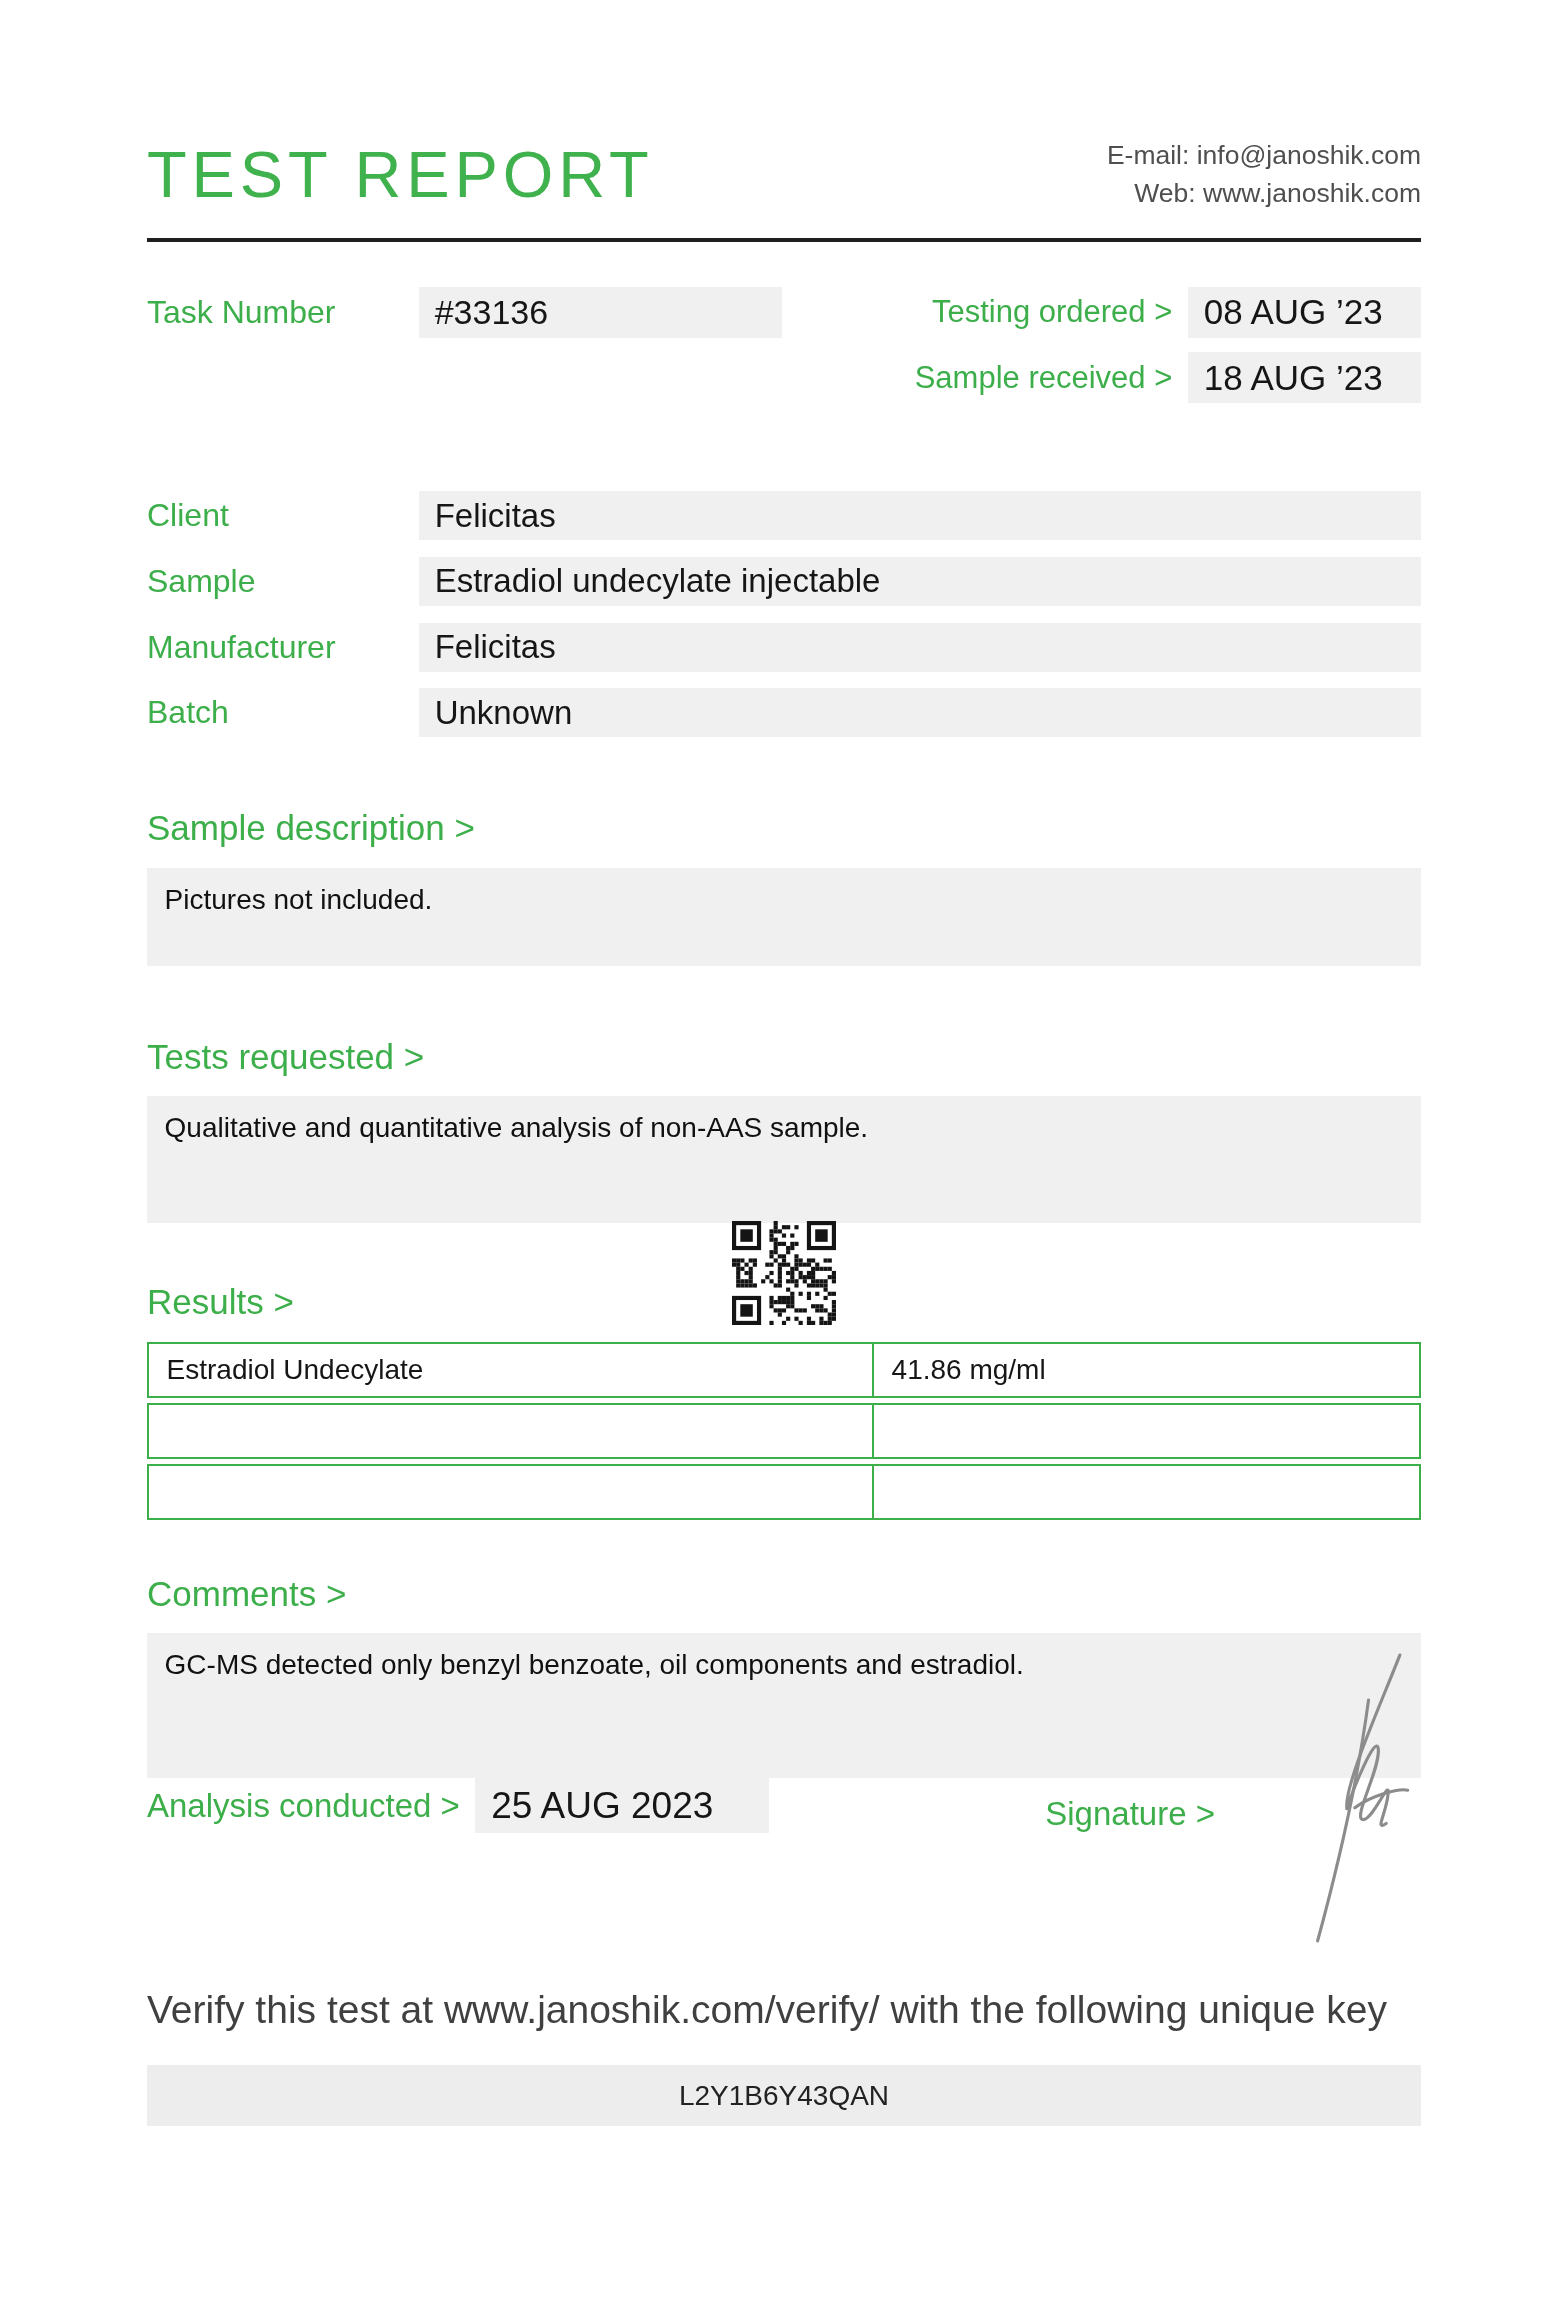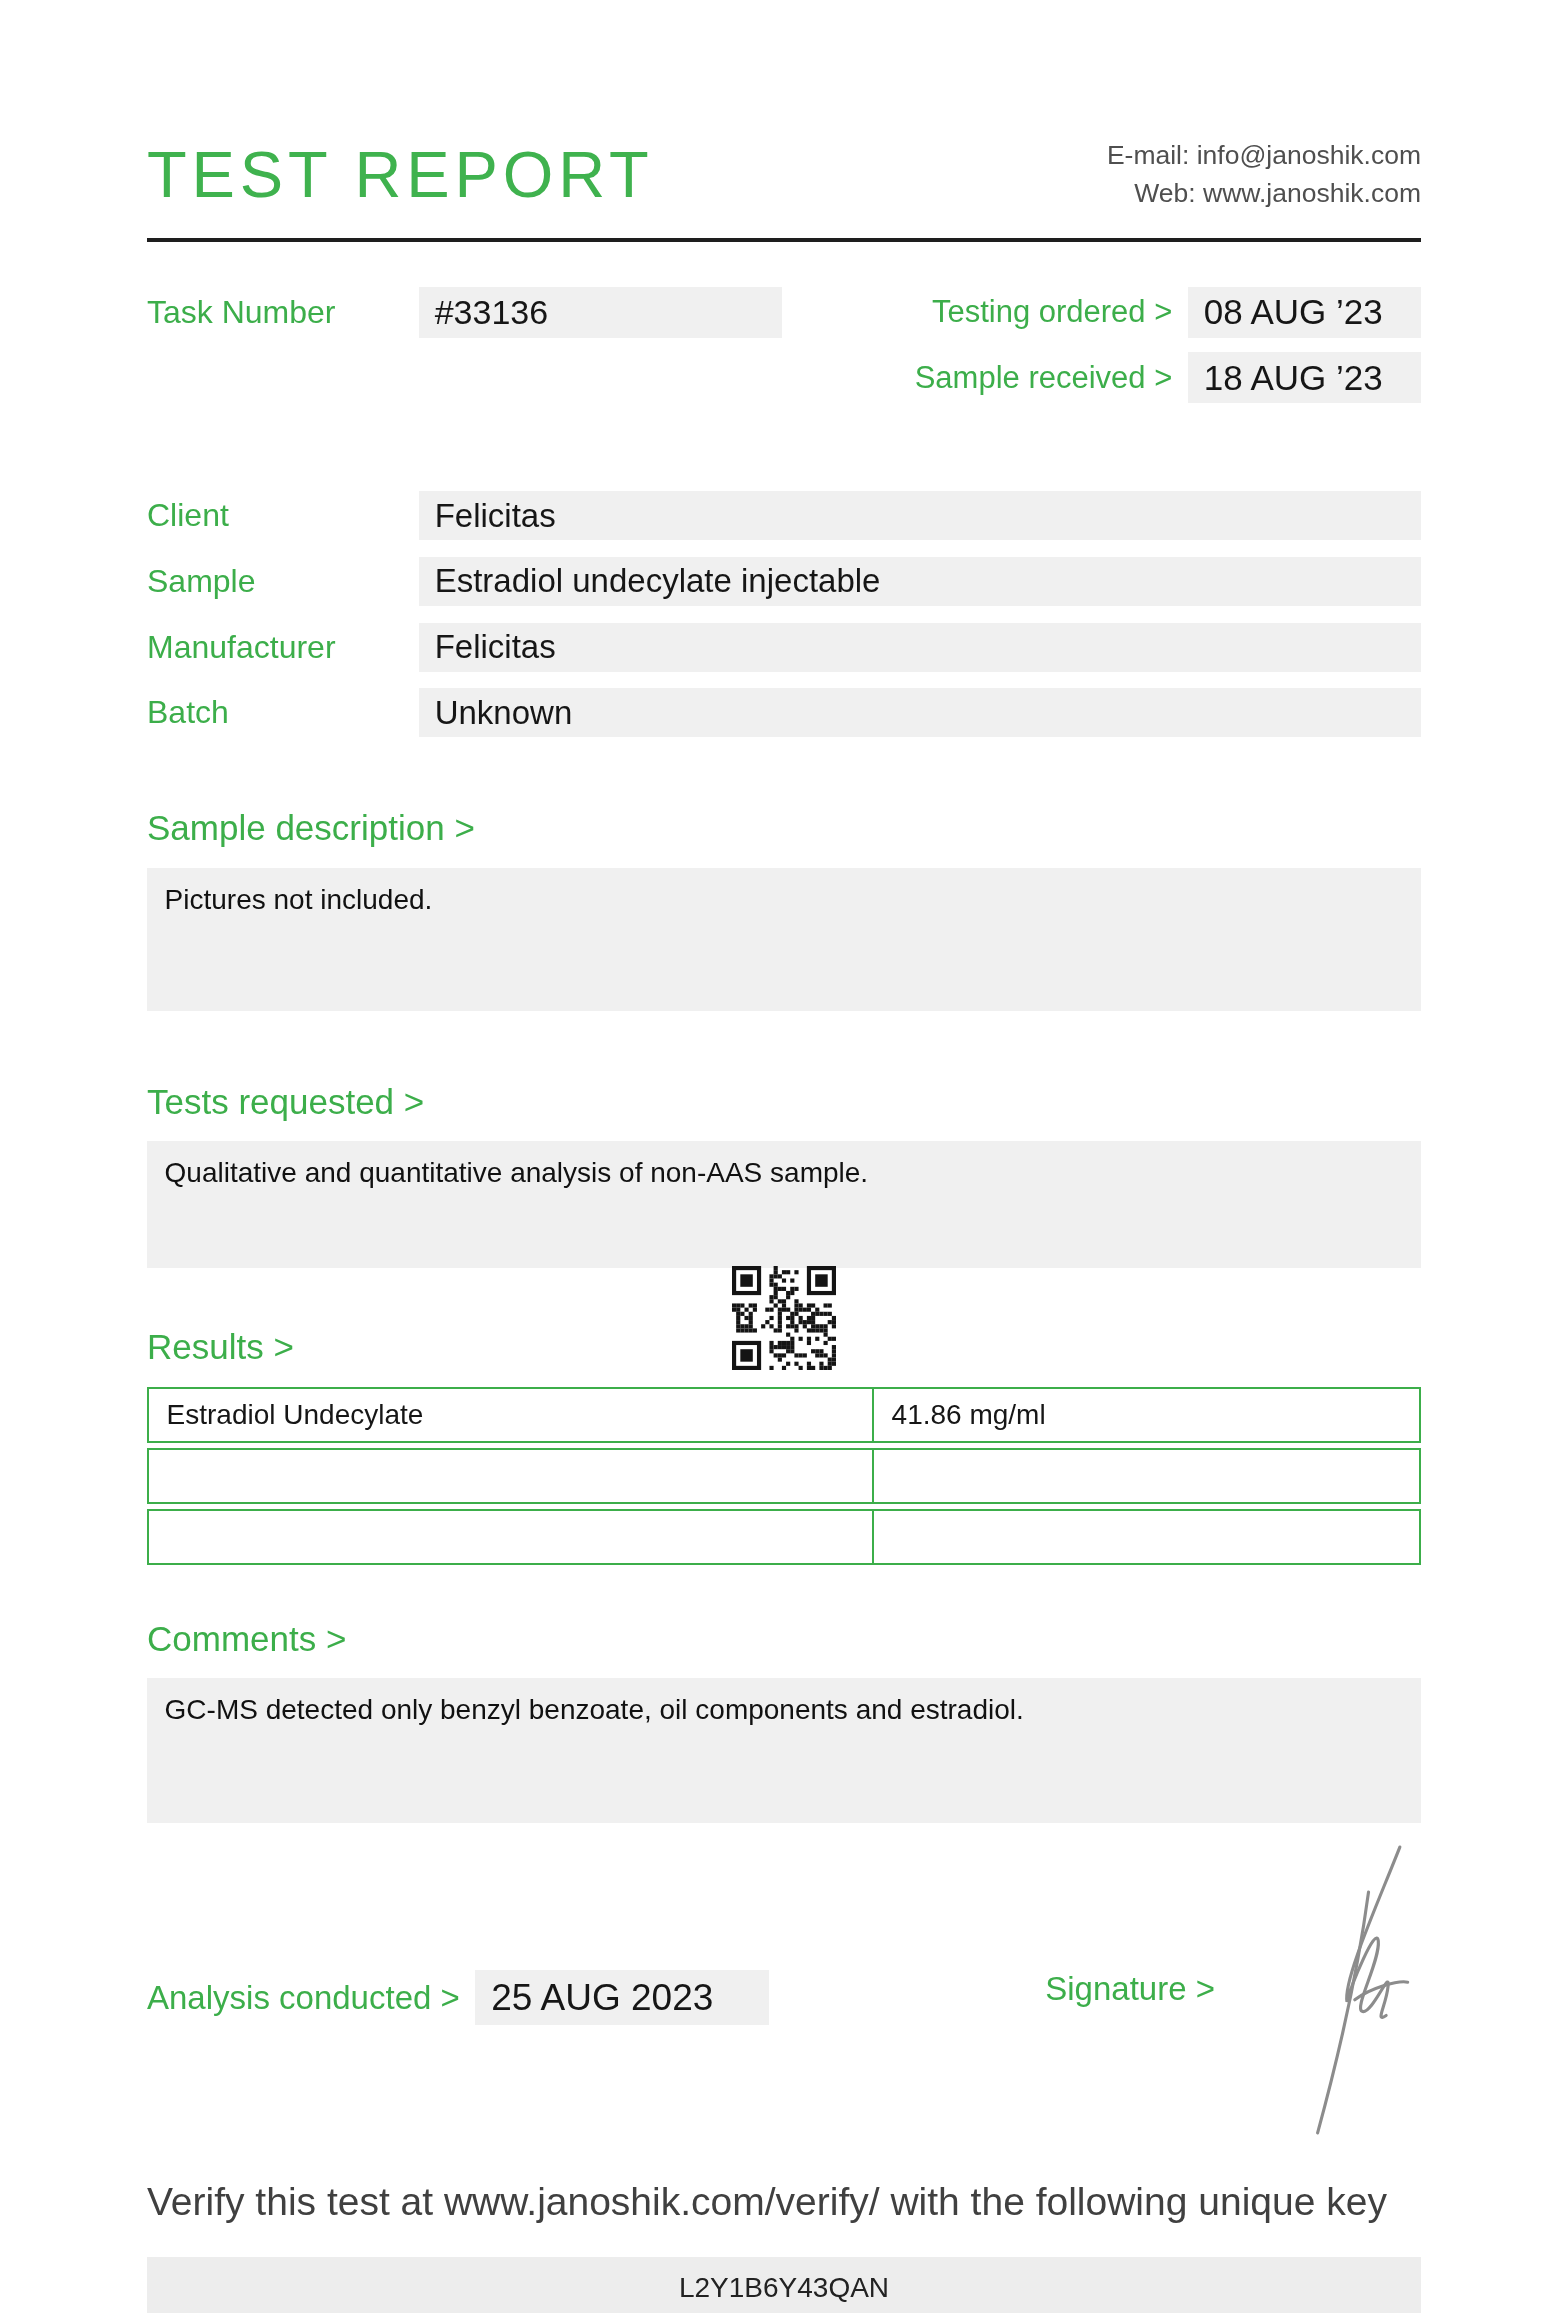--- a/index.html
+++ b/index.html
@@ -37,37 +37,37 @@
   .info-block { margin-top:88px; display:flex; flex-direction:column; gap:16.7px; }
   .info-row { display:flex; align-items:center; }
   .info-row .field-label { width:272px; }
   .info-value { flex:1; height:49px; font-size:33px; }
 
   
   .section-heading { color:#3cae4a; font-size:35px; font-weight:normal; }
   .desc-section { margin-top:71px; }
   .tests-section { margin-top:71px; }
   .gray-box { background:#f0f0f0; margin-top:19.6px; padding:15.7px 17.6px; font-size:28px; color:#111; }
-  .desc-box { height:143px; }
+  .desc-box { height:98px; }
   .tests-box { height:127px; }
 
   
   .results-section { position:relative; margin-top:59px; }
   .qr { position:absolute; left:585px; top:-61px; width:104px; height:104px; }
   .results-table { margin-top:19.6px; display:flex; flex-direction:column; gap:4.9px; }
   .result-row { display:flex; border:2px solid #3cae4a; height:56px; background:#fff; }
   .result-cell-name { width:725px; border-right:2px solid #3cae4a; display:flex; align-items:center; padding-left:17.6px; font-size:28px; }
   .result-cell-value { flex:1; display:flex; align-items:center; padding-left:17.6px; font-size:28px; }
 
   
   .comments-section { margin-top:54px; }
   .comments-box { height:145px; }
 
   
-  .footer-row { position:relative; display:flex; justify-content:space-between; align-items:flex-start; margin-top:147px; }
+  .footer-row { position:relative; display:flex; justify-content:space-between; align-items:flex-end; }
   .analysis-left { display:flex; align-items:center; }
   .analysis-left .field-label { font-size:33px; margin-right:15.7px; }
   .analysis-value { width:294px; height:55px; font-size:37px; }
   .signature-label { color:#3cae4a; font-size:33px; margin-right:206px; }
   .signature-svg { position:absolute; right:-17.6px; top:-137px; width:186px; height:314px; }
 
   .verify-line { margin-top:155px; color:#404040; font-size:39px; white-space:nowrap; }
   .key-box { margin-top:33px; height:61px; background:#ededed; display:flex; align-items:center; justify-content:center; font-size:28px; color:#222; }
 </style>
 </head>

